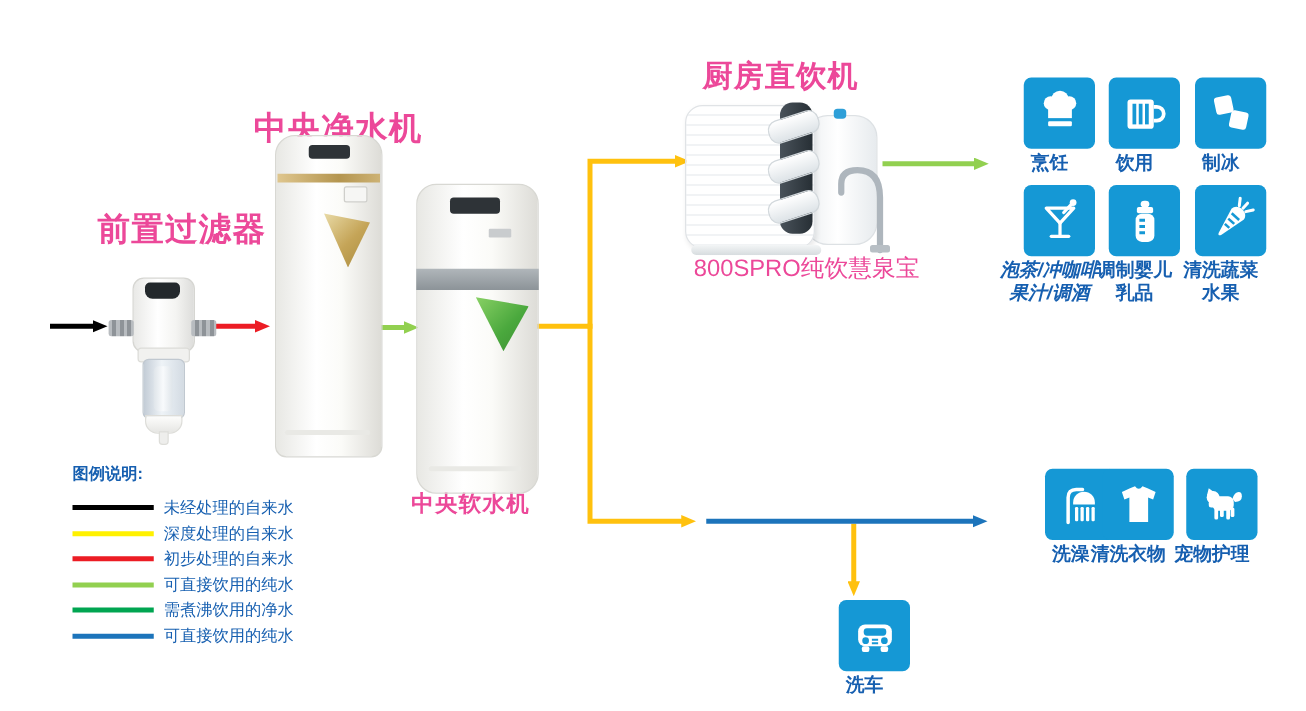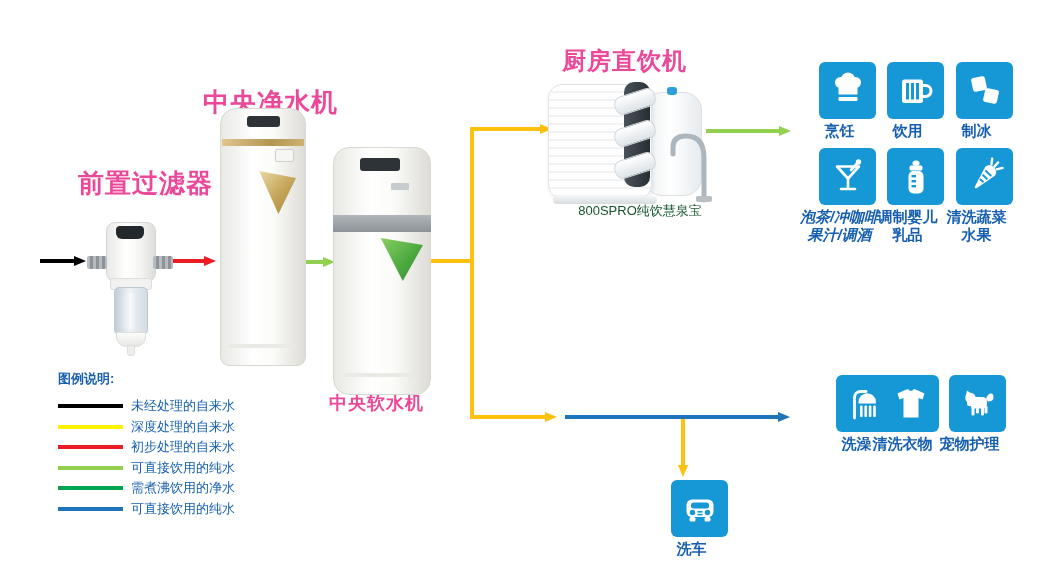--- a/index.html
+++ b/index.html
@@ -2,21 +2,21 @@
 <html style="--color-tile: #1598D5; --color-caption_text: #165FB0; --color-legend_text: #165FB0; --flow-untreated: #000000; --flow-primary_treated: #EC1C24; --flow-deep_treated: #FFC10E; --flow-pure: #92D050; --flow-soft: #1C74BB;"><head>
 <meta charset="utf-8">
 <style>
   html,body{margin:0;padding:0;background:#fff;}
   .canvas{position:relative;width:1045px;height:569px;background:#fff;overflow:hidden;
           font-family:"Liberation Sans","DejaVu Sans",sans-serif;}
   .abs{position:absolute;}
 
   
   .dev-label{position:absolute;font-weight:bold;color:#ec4899;letter-spacing:1px;white-space:nowrap;}
-  .caption-gray{position:absolute;font-size:13px;color:#14532d;text-align:center;white-space:nowrap;}
+  .caption-gray{position:absolute;font-size:19px;color:#ec4899;text-align:center;white-space:nowrap;}
 
   
   .cell{position:absolute;width:57px;padding-left:16px;}
   .tile{width:57px;height:57px;border-radius:6px;background:var(--color-tile,#1598D5);
         color:var(--color-tile,#1598D5);display:flex;align-items:center;justify-content:center;}
   .tile svg{width:40px;height:40px;display:block;}
   .cap{position:absolute;top:60px;left:50%;transform:translateX(-50%);width:100px;text-align:center;
        font-weight:bold;font-size:15px;line-height:1.2;white-space:pre-line;
        color:var(--color-caption_text,#165FB0);}
 

